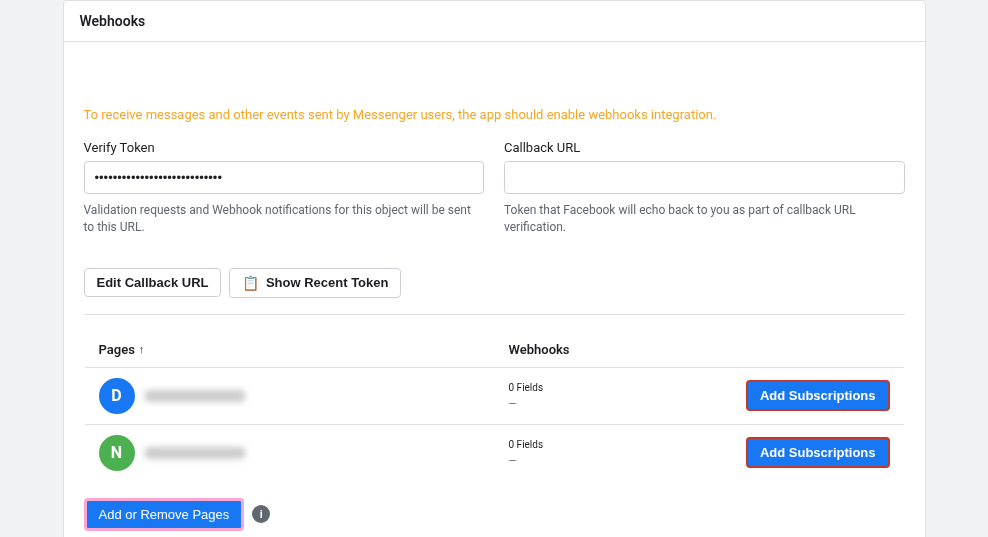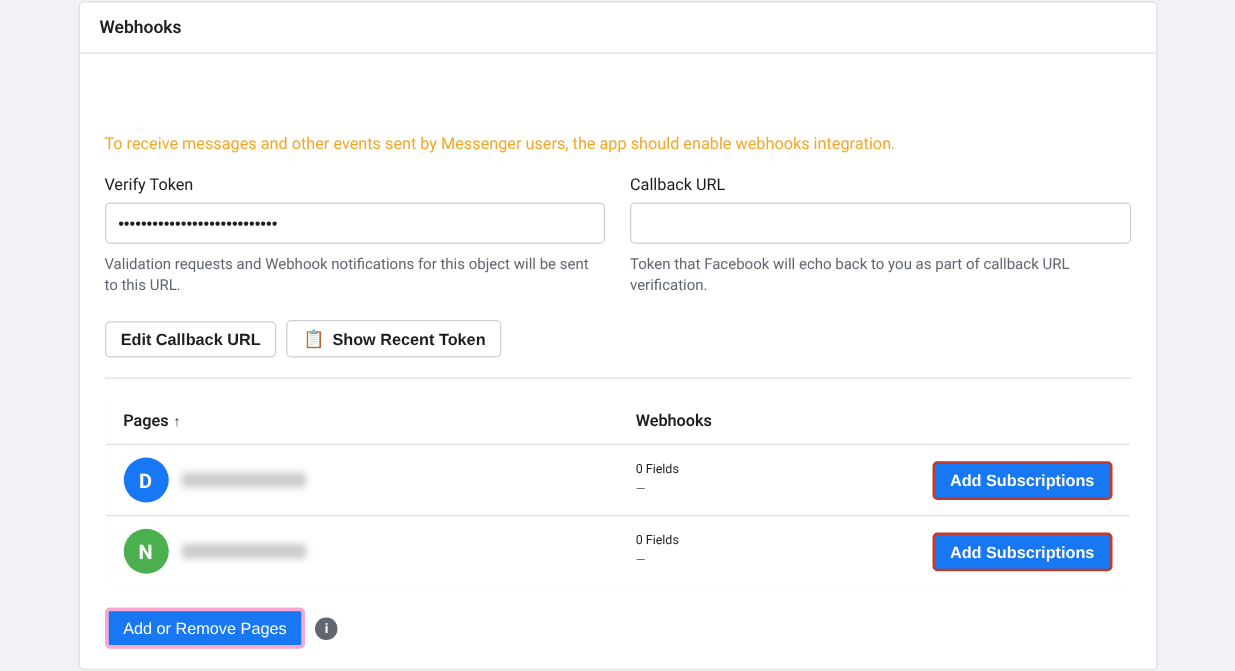--- a/index.html
+++ b/index.html
@@ -57,21 +57,21 @@
       border: 1px solid #ccd0d5;
       border-radius: 4px;
       font-size: 13px;
       background: #fff;
       color: #1c1e21;
       outline: none;
     }
     .hint-row {
       display: flex;
       gap: 20px;
-      margin-bottom: 20px;
+      margin-bottom: 32px;
     }
     .hint-text {
       flex: 1;
       font-size: 12px;
       color: #606770;
       line-height: 1.4;
     }
     .actions-row {
       display: flex;
       gap: 8px;

